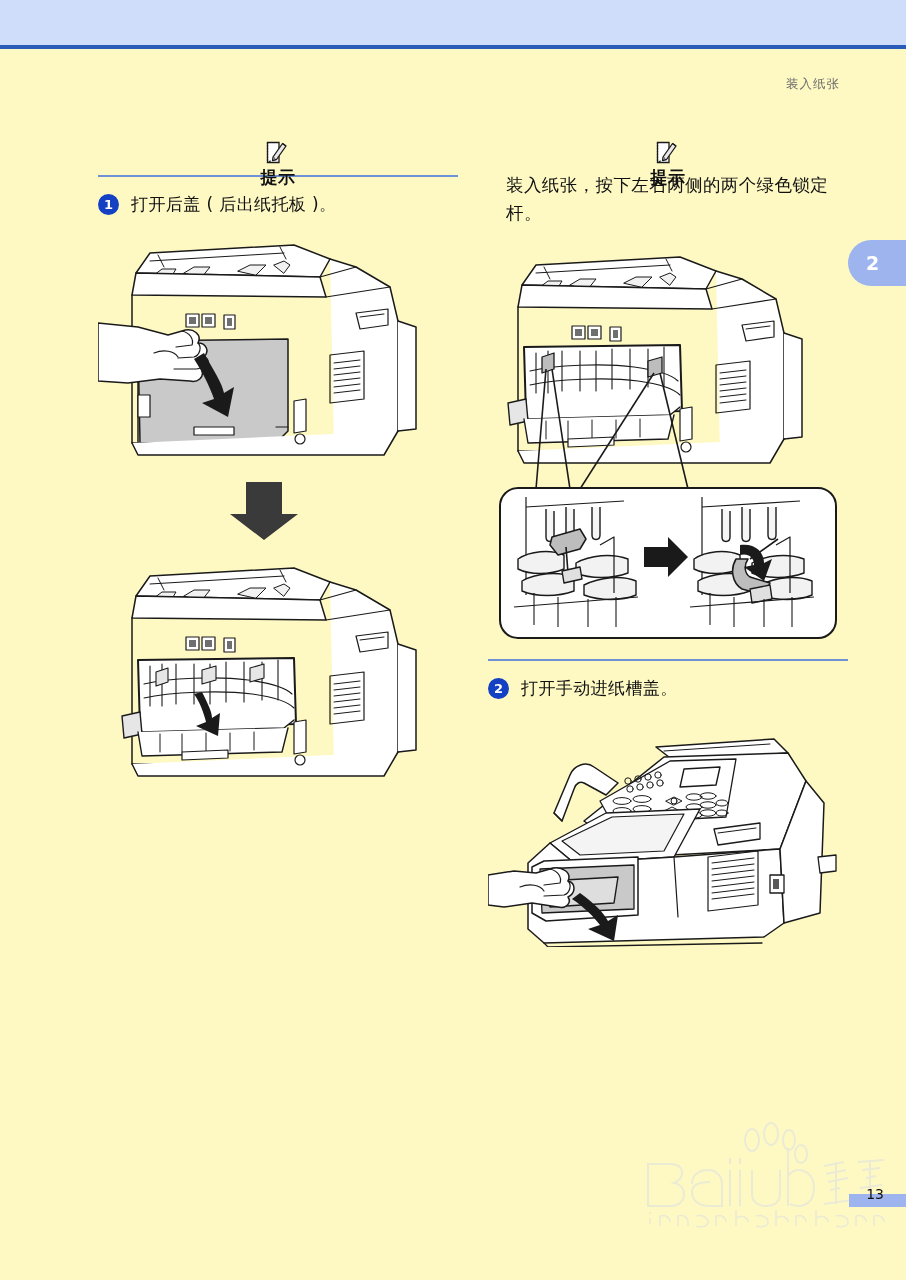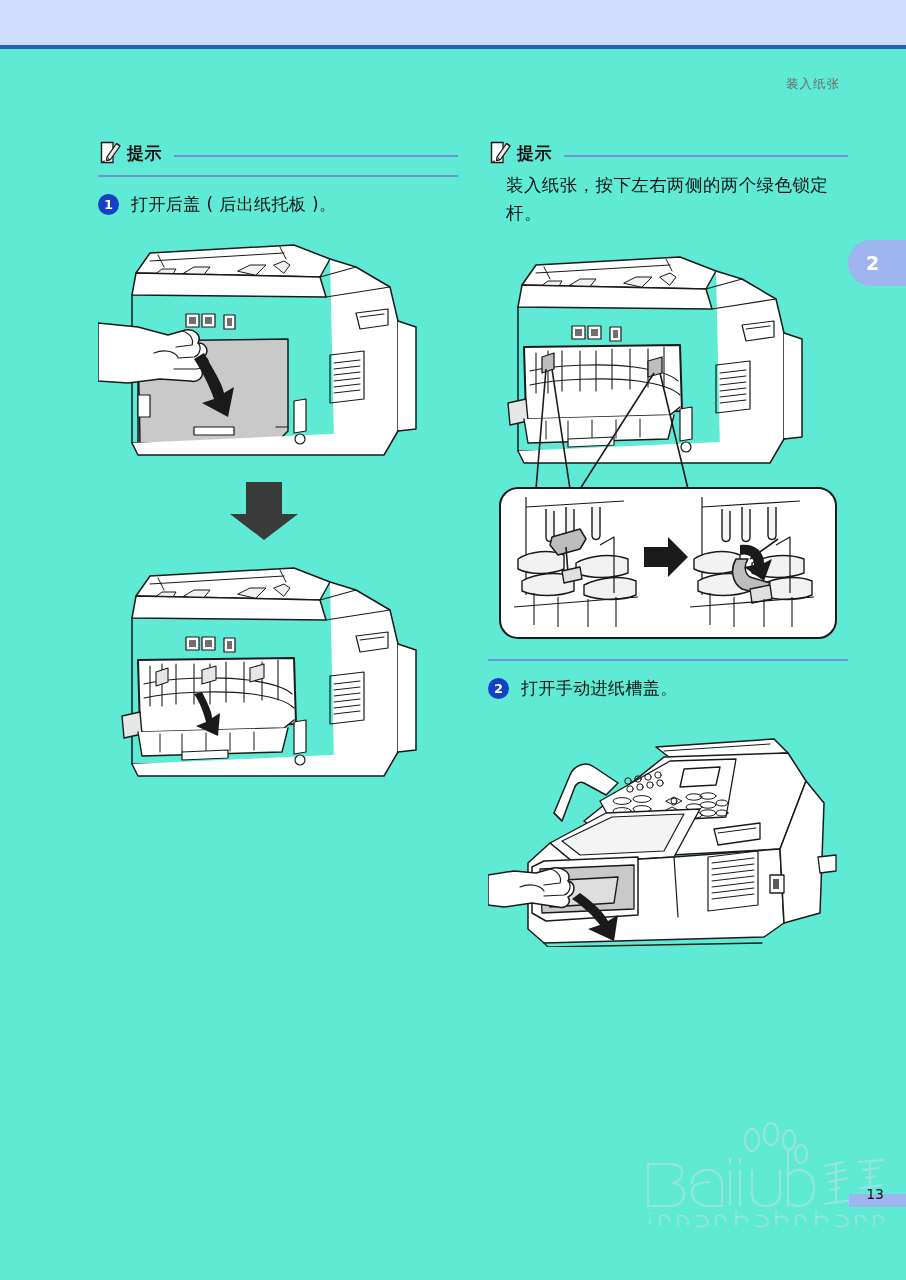--- a/index.html
+++ b/index.html
@@ -7,21 +7,21 @@
     padding: 0;
     background: #ffffff;
   }
   body {
     font-family: "DejaVu Sans", "Liberation Sans", sans-serif;
   }
   #page {
     position: relative;
     width: 906px;
     height: 1280px;
-    background: #5eead4;
+    background: #fef9c3;
     overflow: hidden;
   }
 
   
   .top-band {
     position: absolute;
     left: 0; top: 0;
     width: 906px; height: 45px;
     background: #cfdcfa;
   }
@@ -65,20 +65,21 @@
     width: 360px;
   }
   .col-left  { left: 98px; }
   .col-right { left: 488px; }
 
   
   .note-head {
     display: flex;
     align-items: center;
     height: 26px;
+    flex-direction: column;
   }
   .note-icon {
     width: 26px; height: 26px;
     flex: 0 0 26px;
     margin-right: 3px;
   }
   .note-title {
     font-size: 17px;
     font-weight: bold;
     color: #111111;

